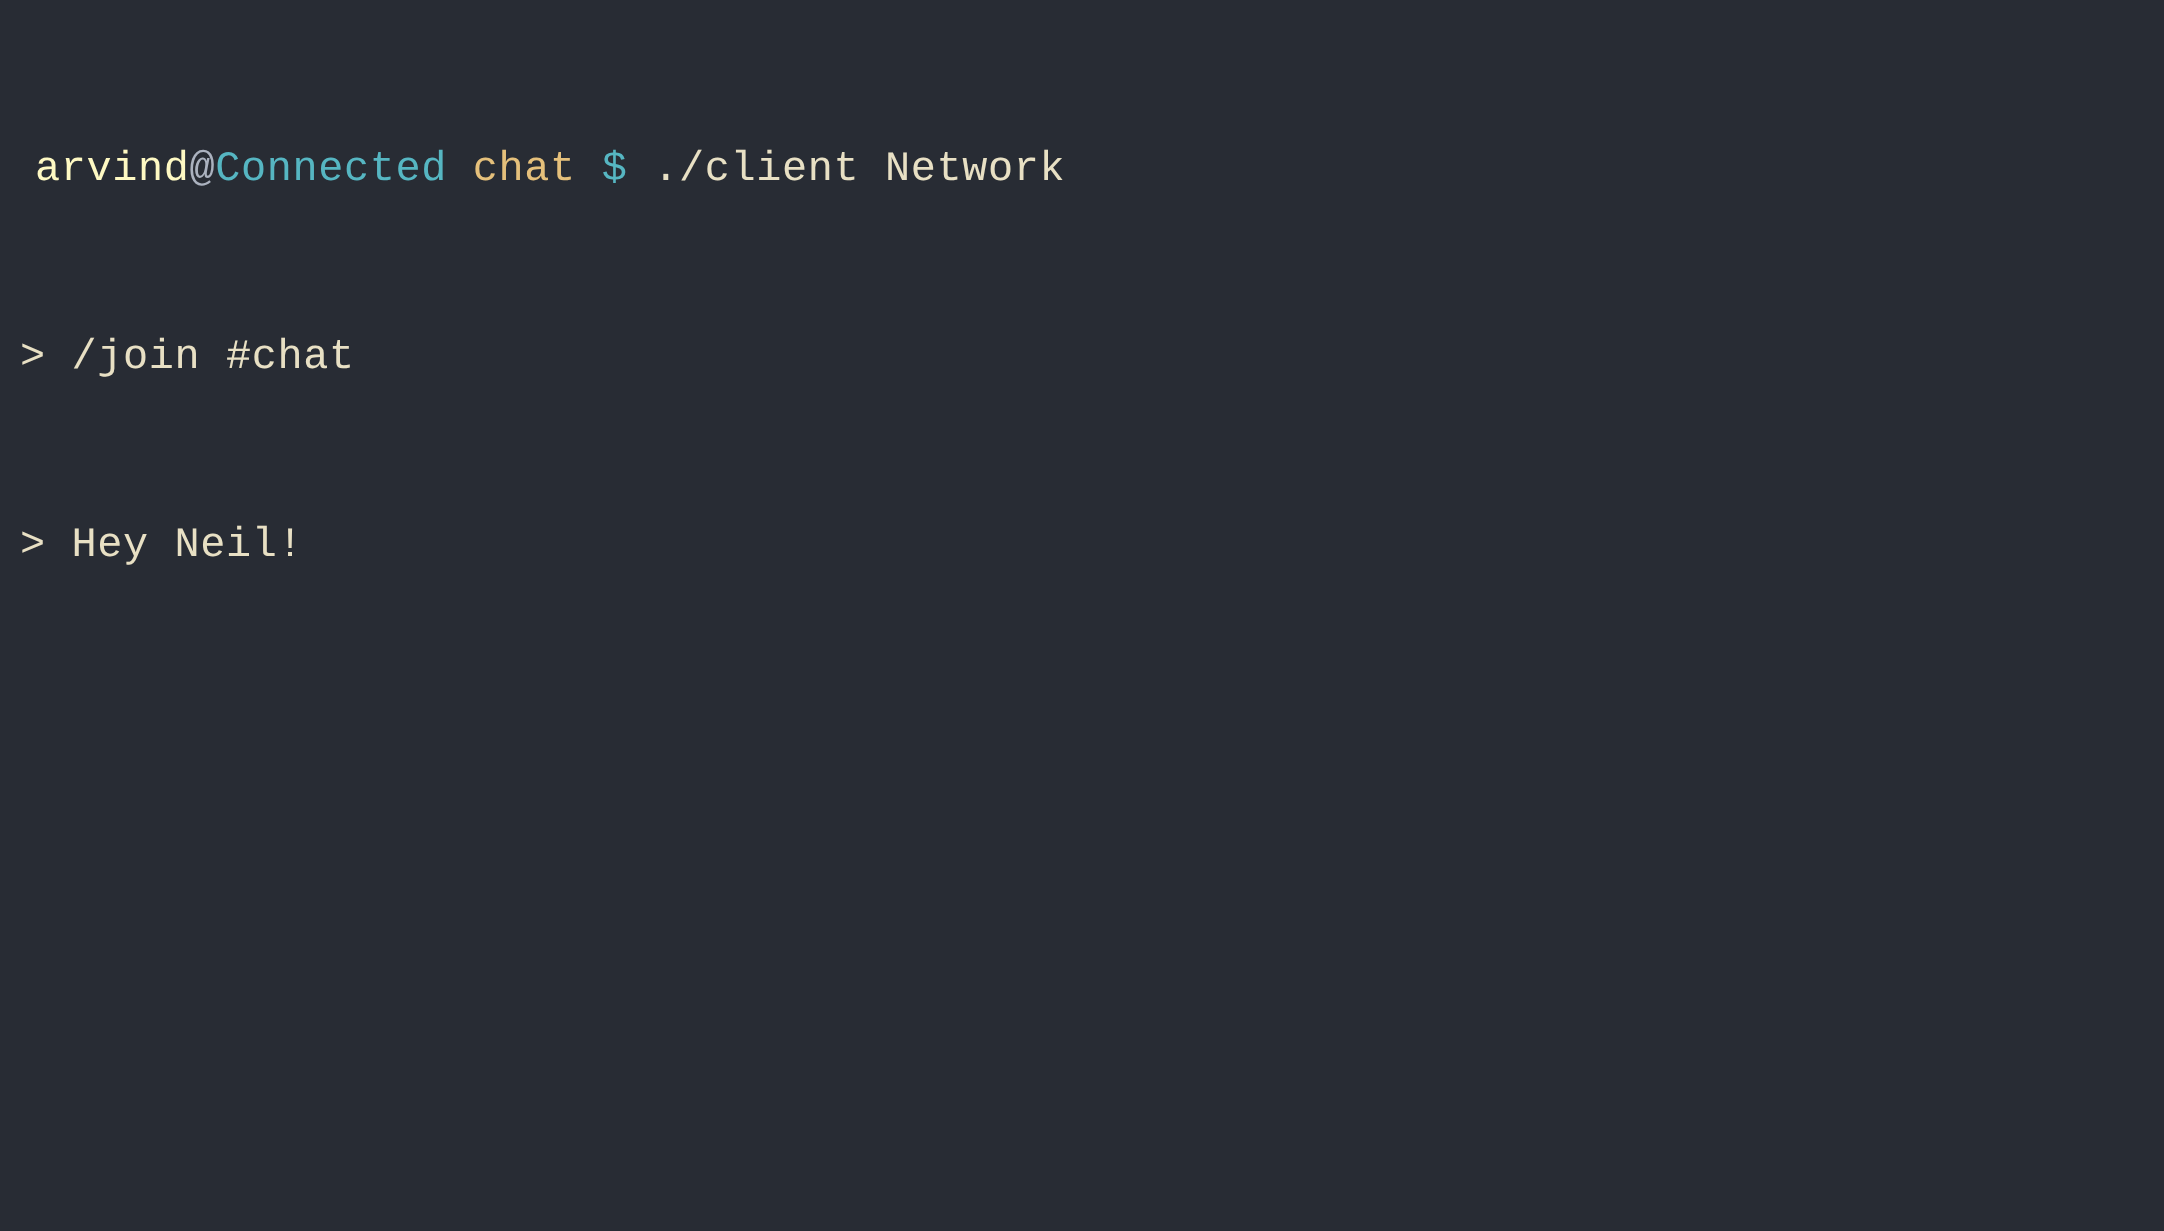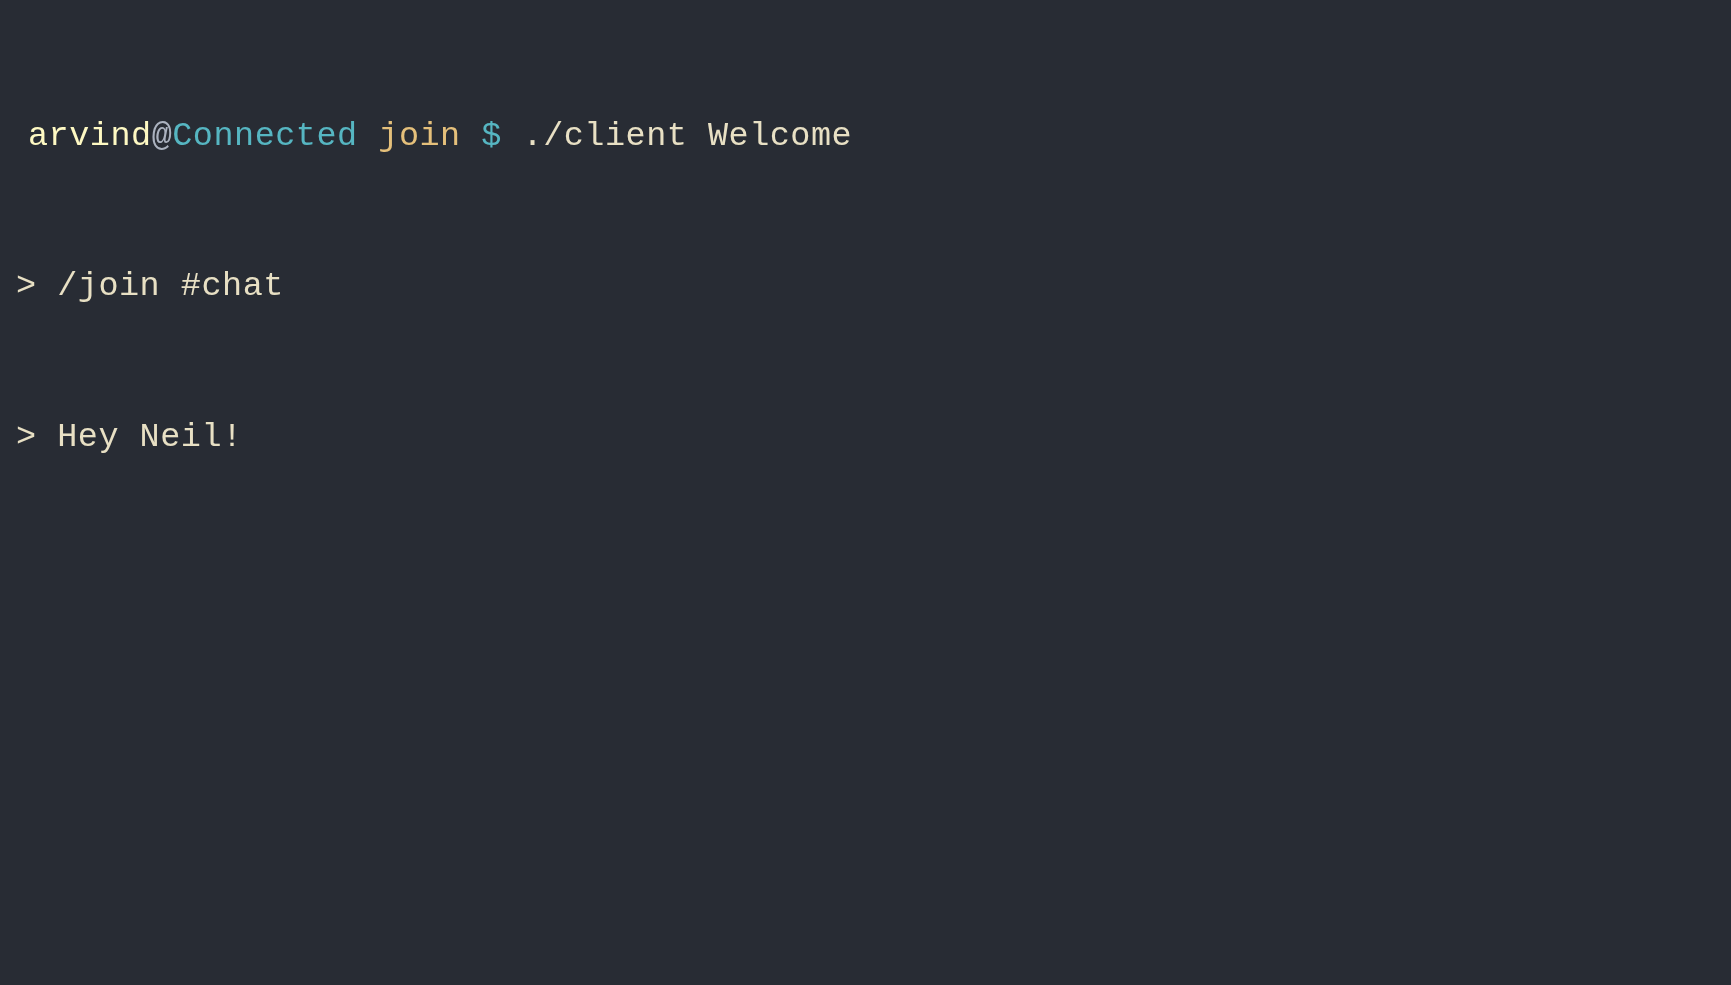--- a/index.html
+++ b/index.html
@@ -45,21 +45,21 @@
       color: #e8e0c4;
     }
     .output {
       color: #e8e0c4;
     }
   </style>
 </head>
 <body>
 
 <div class="terminal">
-  <div class="line"><span class="user">arvind</span><span class="at">@</span><span class="host">Connected</span> <span class="path">join</span> <span class="dollar">$</span> <span class="command">./client Welcome</span></div>
+  <div class="line"><span class="user">arvind</span><span class="at">@</span><span class="host">Connected</span> <span class="path">chat</span> <span class="dollar">$</span> <span class="command">./client Network</span></div>
   <div class="line output">&gt; /join #chat</div>
   <div class="line output">&gt; Hey Neil!</div>
   
   
   
   
   
   
   
 </div>

